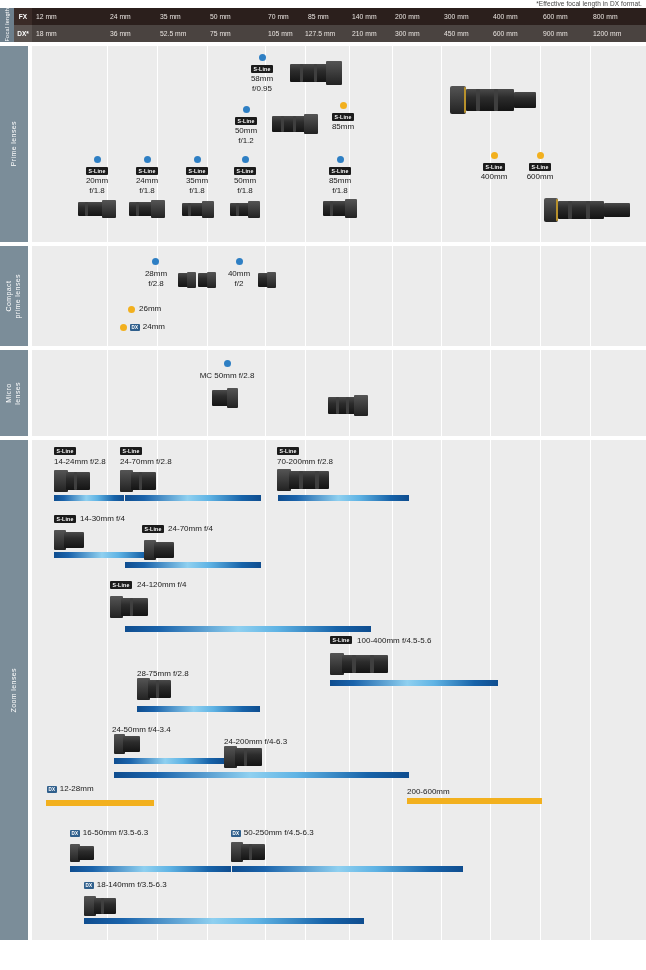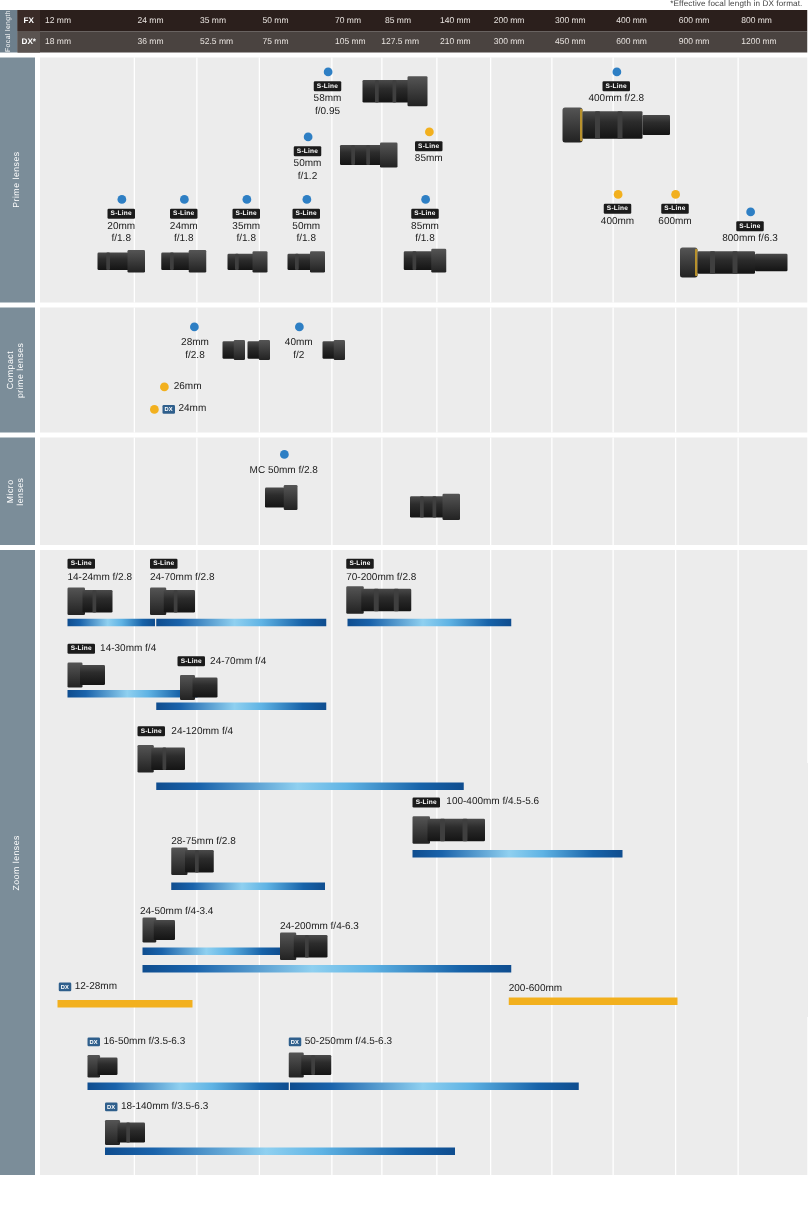--- a/index.html
+++ b/index.html
@@ -211,27 +211,20 @@
       </div>
 
       <div class="entry" style="left:288px; top:56px; width:46px;">
         <div class="dot yellow" style="left:20px; top:0;"></div>
         <div class="spec center" style="margin-top:10px;">
           <span class="sline">S-Line</span>
         </div>
         <div class="spec center">85mm</div>
       </div>
 
-      <div class="entry" style="left:413px; top:8px; width:96px;">
-        <div class="dot blue" style="left:45px; top:0;"></div>
-        <div class="spec center" style="margin-top:10px;">
-          <span class="sline">S-Line</span>
-        </div>
-        <div class="spec center">400mm f/2.8</div>
-      </div>
       <div class="lens" style="left:418px; top:38px; width:86px; height:32px;">
         <i class="front" style="left:0; top:2px; width:16px; height:28px; border-radius:2px;"></i>
         <i class="gold" style="left:14px; top:3px; width:2px; height:26px;"></i>
         <i class="barrel" style="left:16px; top:5px; width:48px; height:22px;"></i>
         <i class="ring" style="left:26px; top:5px; width:4px; height:22px;"></i>
         <i class="ring" style="left:44px; top:5px; width:4px; height:22px;"></i>
         <i class="barrel" style="left:64px; top:8px; width:22px; height:16px;"></i>
       </div>
 
       <div class="entry" style="left:42px; top:110px; width:46px;">
@@ -312,27 +305,20 @@
         <div class="spec center">400mm</div>
       </div>
       <div class="entry" style="left:484px; top:106px; width:48px;">
         <div class="dot yellow" style="left:21px; top:0;"></div>
         <div class="spec center" style="margin-top:10px;">
           <span class="sline">S-Line</span>
         </div>
         <div class="spec center">600mm</div>
       </div>
 
-      <div class="entry" style="left:522px; top:120px; width:92px;">
-        <div class="dot blue" style="left:43px; top:0;"></div>
-        <div class="spec center" style="margin-top:10px;">
-          <span class="sline">S-Line</span>
-        </div>
-        <div class="spec center">800mm f/6.3</div>
-      </div>
       <div class="lens" style="left:512px; top:150px; width:86px; height:28px;">
         <i class="front" style="left:0; top:2px; width:14px; height:24px; border-radius:2px;"></i>
         <i class="gold" style="left:12px; top:3px; width:2px; height:22px;"></i>
         <i class="barrel" style="left:14px; top:5px; width:46px; height:18px;"></i>
         <i class="ring" style="left:24px; top:5px; width:4px; height:18px;"></i>
         <i class="ring" style="left:42px; top:5px; width:4px; height:18px;"></i>
         <i class="barrel" style="left:60px; top:7px; width:26px; height:14px;"></i>
       </div>
     </div>
   </div>
@@ -501,21 +487,21 @@
         <span class="sline">S-Line</span>
         <span class="spec">24-120mm f/4</span>
       </div>
       <div class="lens" style="left:78px; top:156px; width:38px; height:22px;">
         <i class="front" style="left:0; top:0; width:13px; height:22px;"></i>
         <i class="barrel" style="left:11px; top:2px; width:27px; height:18px;"></i>
         <i class="ring" style="left:20px; top:2px; width:3px; height:18px;"></i>
       </div>
       <div class="bar blue" style="left:93px; top:186px; width:246px;"></div>
 
-      <div class="entry" style="left:298px; top:196px; display:flex; align-items:flex-end; gap:5px;">
+      <div class="entry" style="left:298px; top:196px; display:flex; align-items:flex-start; gap:5px;">
         <span class="sline">S-Line</span>
         <span class="spec">100-400mm f/4.5-5.6</span>
       </div>
       <div class="lens" style="left:298px; top:212px; width:58px; height:24px;">
         <i class="front" style="left:0; top:1px; width:14px; height:22px;"></i>
         <i class="barrel" style="left:12px; top:3px; width:46px; height:18px;"></i>
         <i class="ring" style="left:22px; top:3px; width:4px; height:18px;"></i>
         <i class="ring" style="left:40px; top:3px; width:4px; height:18px;"></i>
       </div>
       <div class="bar blue" style="left:298px; top:240px; width:168px;"></div>

